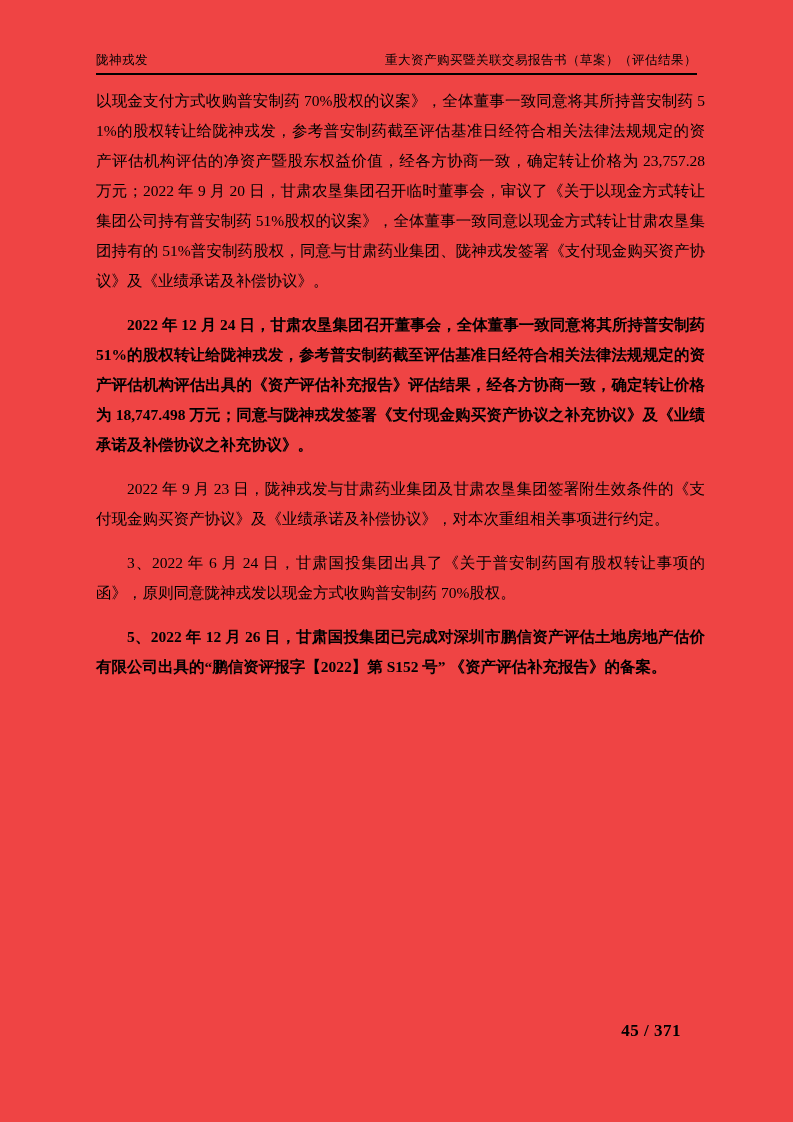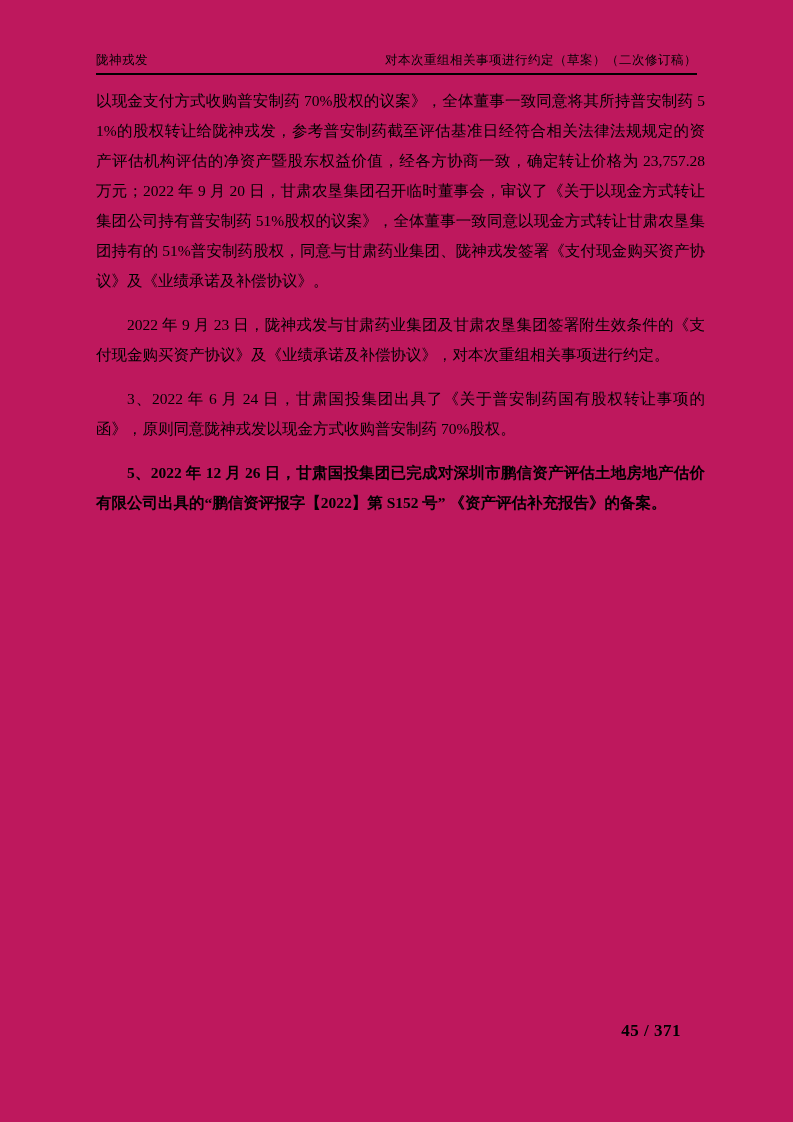--- a/index.html
+++ b/index.html
@@ -4,21 +4,21 @@
 <style>
   html, body {
     margin: 0;
     padding: 0;
     background: #ffffff;
   }
   .page {
     position: relative;
     width: 793px;
     height: 1122px;
-    background: #be185d;
+    background: #ef4444;
     overflow: hidden;
     font-family: "Liberation Serif", serif;
     color: #000000;
   }
   .header {
     position: absolute;
     left: 96px;
     right: 96px;
     top: 52px;
     display: flex;
@@ -60,25 +60,26 @@
     letter-spacing: 0.5px;
   }
 </style>
 </head>
 <body>
 
 <div class="page">
 
   <div class="header">
     <span>陇神戎发</span>
-    <span>对本次重组相关事项进行约定（草案）（二次修订稿）</span>
+    <span>重大资产购买暨关联交易报告书（草案）（评估结果）</span>
   </div>
 
   <div class="content">
     <p class="no-indent">以现金支付方式收购普安制药 70%股权的议案》，全体董事一致同意将其所持普安制药 51%的股权转让给陇神戎发，参考普安制药截至评估基准日经符合相关法律法规规定的资产评估机构评估的净资产暨股东权益价值，经各方协商一致，确定转让价格为 23,757.28 万元；2022 年 9 月 20 日，甘肃农垦集团召开临时董事会，审议了《关于以现金方式转让集团公司持有普安制药 51%股权的议案》，全体董事一致同意以现金方式转让甘肃农垦集团持有的 51%普安制药股权，同意与甘肃药业集团、陇神戎发签署《支付现金购买资产协议》及《业绩承诺及补偿协议》。</p>
+    <p class="bold">2022 年 12 月 24 日，甘肃农垦集团召开董事会，全体董事一致同意将其所持普安制药 51%的股权转让给陇神戎发，参考普安制药截至评估基准日经符合相关法律法规规定的资产评估机构评估出具的《资产评估补充报告》评估结果，经各方协商一致，确定转让价格为 18,747.498 万元；同意与陇神戎发签署《支付现金购买资产协议之补充协议》及《业绩承诺及补偿协议之补充协议》。</p>
     <p>2022 年 9 月 23 日，陇神戎发与甘肃药业集团及甘肃农垦集团签署附生效条件的《支付现金购买资产协议》及《业绩承诺及补偿协议》，对本次重组相关事项进行约定。</p>
     <p>3、2022 年 6 月 24 日，甘肃国投集团出具了《关于普安制药国有股权转让事项的函》，原则同意陇神戎发以现金方式收购普安制药 70%股权。</p>
     <p class="bold">5、2022 年 12 月 26 日，甘肃国投集团已完成对深圳市鹏信资产评估土地房地产估价有限公司出具的“鹏信资评报字【2022】第 S152 号” 《资产评估补充报告》的备案。</p>
   </div>
 
   <div class="footer">45 / 371</div>
 
 </div>
 
 </body></html>

